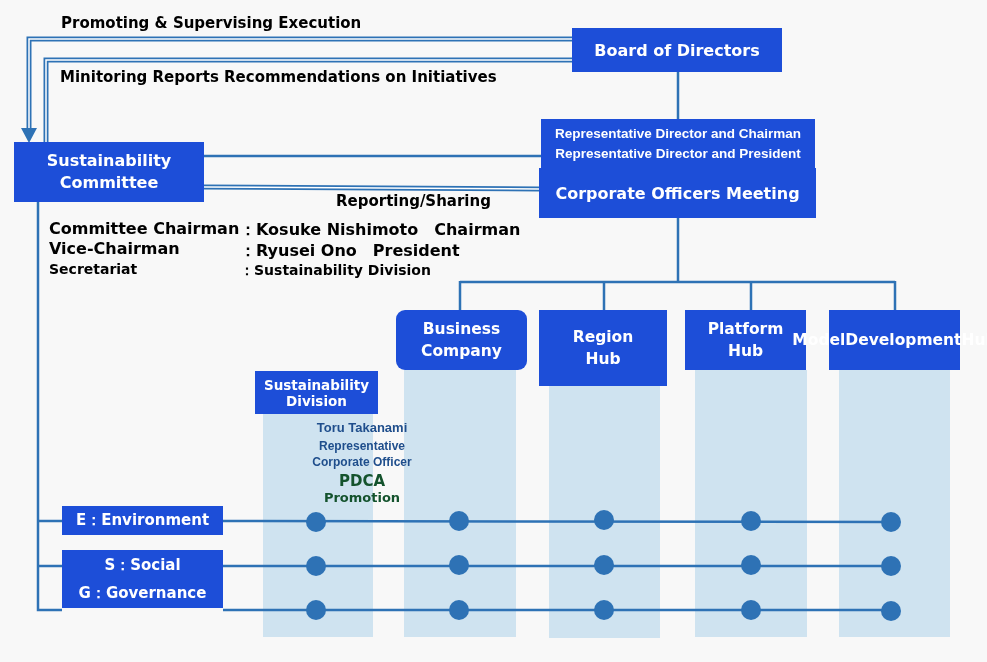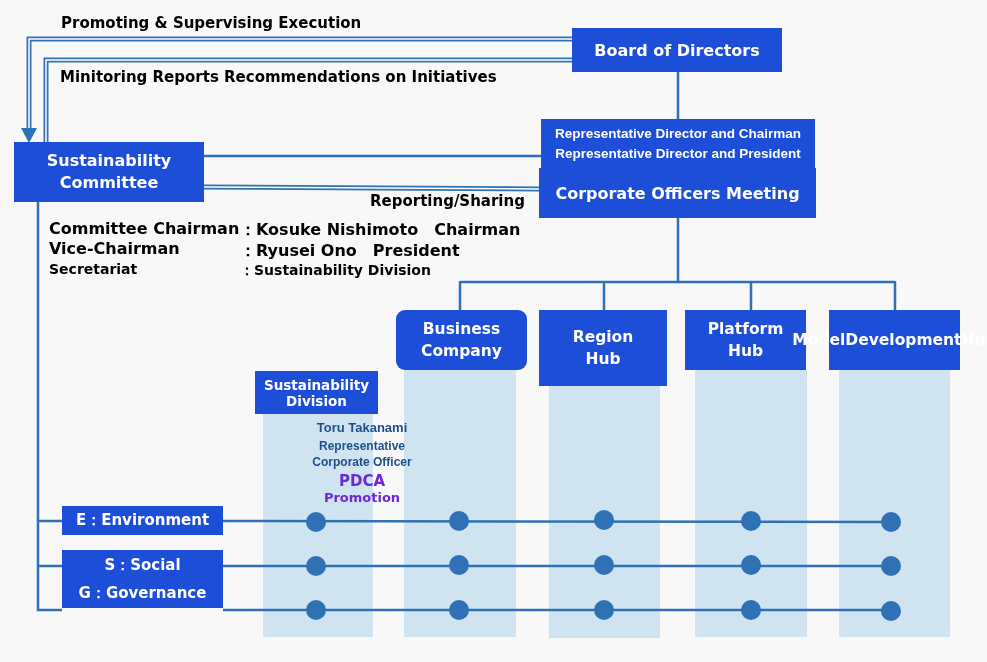--- a/index.html
+++ b/index.html
@@ -67,21 +67,21 @@
     <circle cx="316" cy="610" r="10"></circle>
     <circle cx="459" cy="610" r="10"></circle>
     <circle cx="604" cy="610" r="10"></circle>
     <circle cx="751" cy="610" r="10"></circle>
     <circle cx="891" cy="611" r="10"></circle>
   </g>
 </svg>
 
 <div class="lbl" style="left:61px;top:14px;font-size:15px;">Promoting &amp; Supervising Execution</div>
 <div class="lbl" style="left:60px;top:68px;font-size:15px;">Minitoring Reports Recommendations on Initiatives</div>
-<div class="lbl" style="left:370px;top:192px;font-size:15px;">Reporting/Sharing</div>
+<div class="lbl" style="left:336px;top:192px;font-size:15px;">Reporting/Sharing</div>
 
 <div class="box" style="left:572px;top:28px;width:210px;height:44px;font-size:16px;">
   <span>Board of Directors</span>
 </div>
 
 <div class="box tiny" style="left:541px;top:97px;width:274px;height:50px;font-size:13.5px;flex-direction:column;line-height:20px;margin-top:22px;">
   <span>Representative Director and Chairman</span>
   <span>Representative Director and President</span>
 </div>
 
@@ -121,21 +121,21 @@
 
 <div class="box" style="left:255px;top:371px;width:123px;height:43px;font-size:13.5px;flex-direction:column;line-height:16px;">
   <span>Sustainability</span>
   <span>Division</span>
 </div>
 <div class="abs tiny" style="left:263px;top:418px;width:110px;text-align:center;color:#1f4e8c;font-weight:bold;">
   <div style="font-size:13px;line-height:20px;">Toru Takanami</div>
   <div style="font-size:12px;line-height:16px;">Representative</div>
   <div style="font-size:12px;line-height:16px;">Corporate Officer</div>
 </div>
-<div class="abs" style="left:263px;top:473px;width:110px;text-align:center;color:#6d28d9;font-weight:bold;">
+<div class="abs" style="left:263px;top:473px;width:110px;text-align:center;color:#14532d;font-weight:bold;">
   <div style="font-size:15px;line-height:17px;">PDCA</div>
   <div style="font-size:13px;line-height:16px;">Promotion</div>
 </div>
 
 <div class="box" style="left:62px;top:506px;width:161px;height:29px;font-size:15px;">
   <span>E：Environment</span>
 </div>
 <div class="box" style="left:62px;top:550px;width:161px;height:30px;font-size:15px;">
   <span>S：Social</span>
 </div>

